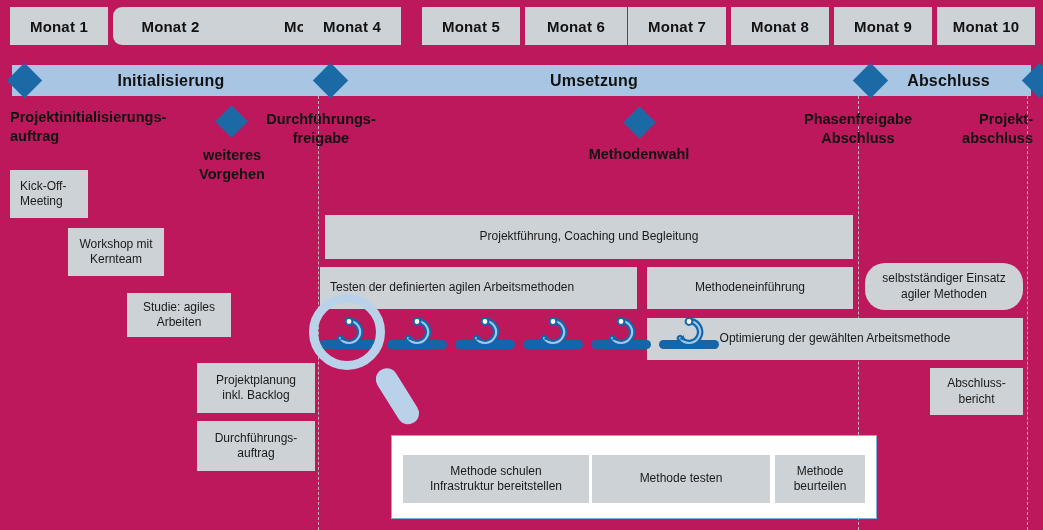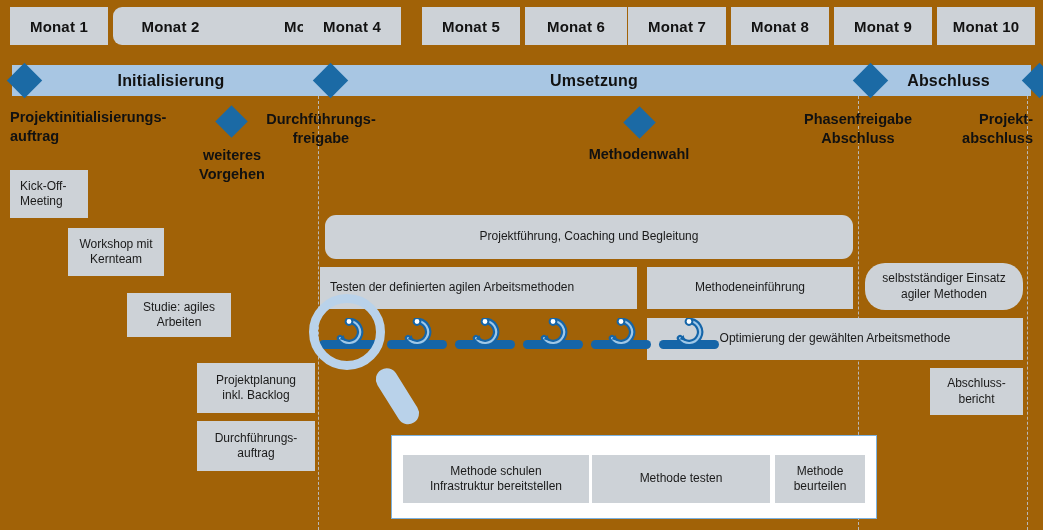--- a/index.html
+++ b/index.html
@@ -6,21 +6,21 @@
   html,body{margin:0;padding:0;background:#ffffff;}
   body{
     font-family:"Liberation Sans", sans-serif;
     -webkit-font-smoothing:antialiased;
   }
   #stage{
     position:relative;
     width:1043px;
     height:530px;
     overflow:hidden;
-    background:#a16207;
+    background:#be185d;
   }
 
   
   .month-box{
     position:absolute;
     top:7px;
     height:38px;
     background:#cdd2d7;
     color:#121212;
     font-size:15px;
@@ -187,21 +187,21 @@
       <div class="task tleft" style="left: 10px; top: 170px; width: 78px; height: 48px;">Kick-Off-
 Meeting</div>
       <div class="task" style="left: 68px; top: 228px; width: 96px; height: 48px;">Workshop mit
 Kernteam</div>
       <div class="task" style="left: 127px; top: 293px; width: 104px; height: 44px;">Studie: agiles
 Arbeiten</div>
       <div class="task" style="left: 197px; top: 363px; width: 118px; height: 50px;">Projektplanung
 inkl. Backlog</div>
       <div class="task" style="left: 197px; top: 421px; width: 118px; height: 50px;">Durchführungs-
 auftrag</div>
-      <div class="task" style="left: 325px; top: 215px; width: 528px; height: 44px; border-radius: 11px;">Projektführung, Coaching und Begleitung</div>
+      <div class="task" style="left: 325px; top: 215px; width: 528px; height: 44px;">Projektführung, Coaching und Begleitung</div>
       <div class="task tleft" style="left: 320px; top: 267px; width: 317px; height: 42px;">Testen der definierten agilen Arbeitsmethoden</div>
       <div class="task" style="left: 647px; top: 267px; width: 206px; height: 42px;">Methodeneinführung</div>
       <div class="task" style="left: 865px; top: 263px; width: 158px; height: 47px; border-radius: 20px;">selbstständiger Einsatz
 agiler Methoden</div>
       <div class="task" style="left: 647px; top: 318px; width: 376px; height: 42px;">Optimierung der gewählten Arbeitsmethode</div>
       <div class="task" style="left: 930px; top: 368px; width: 93px; height: 47px;">Abschluss-
 bericht</div>
     </div>
 
   <div id="sprints-layer">

